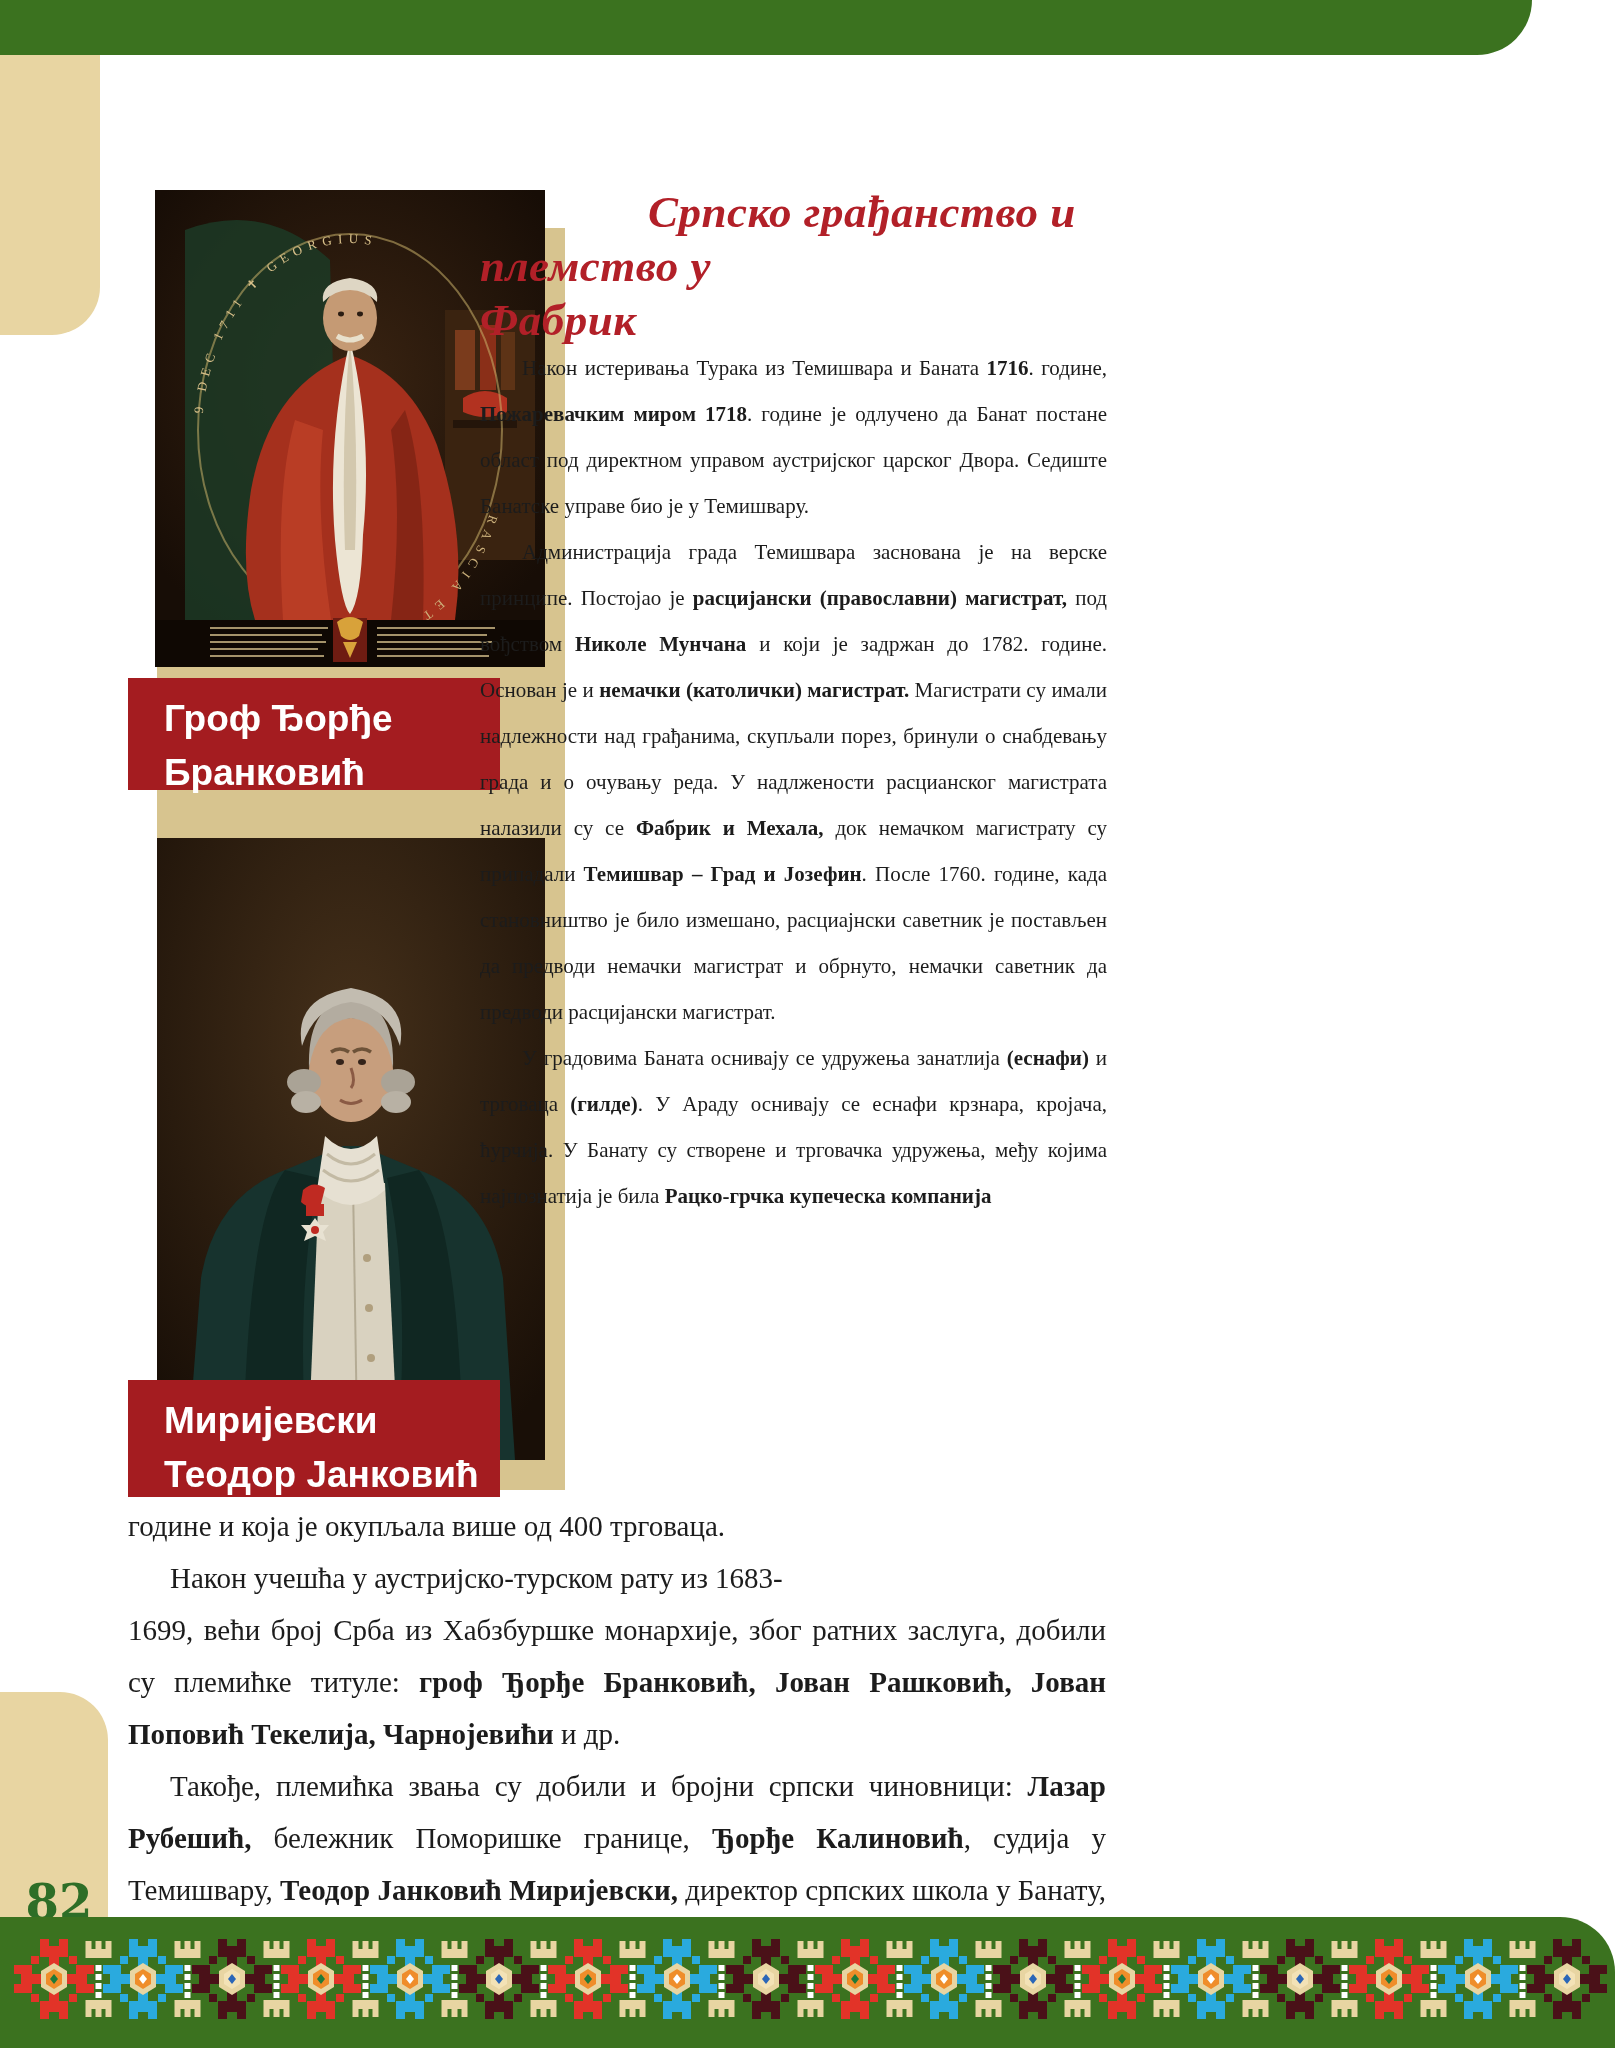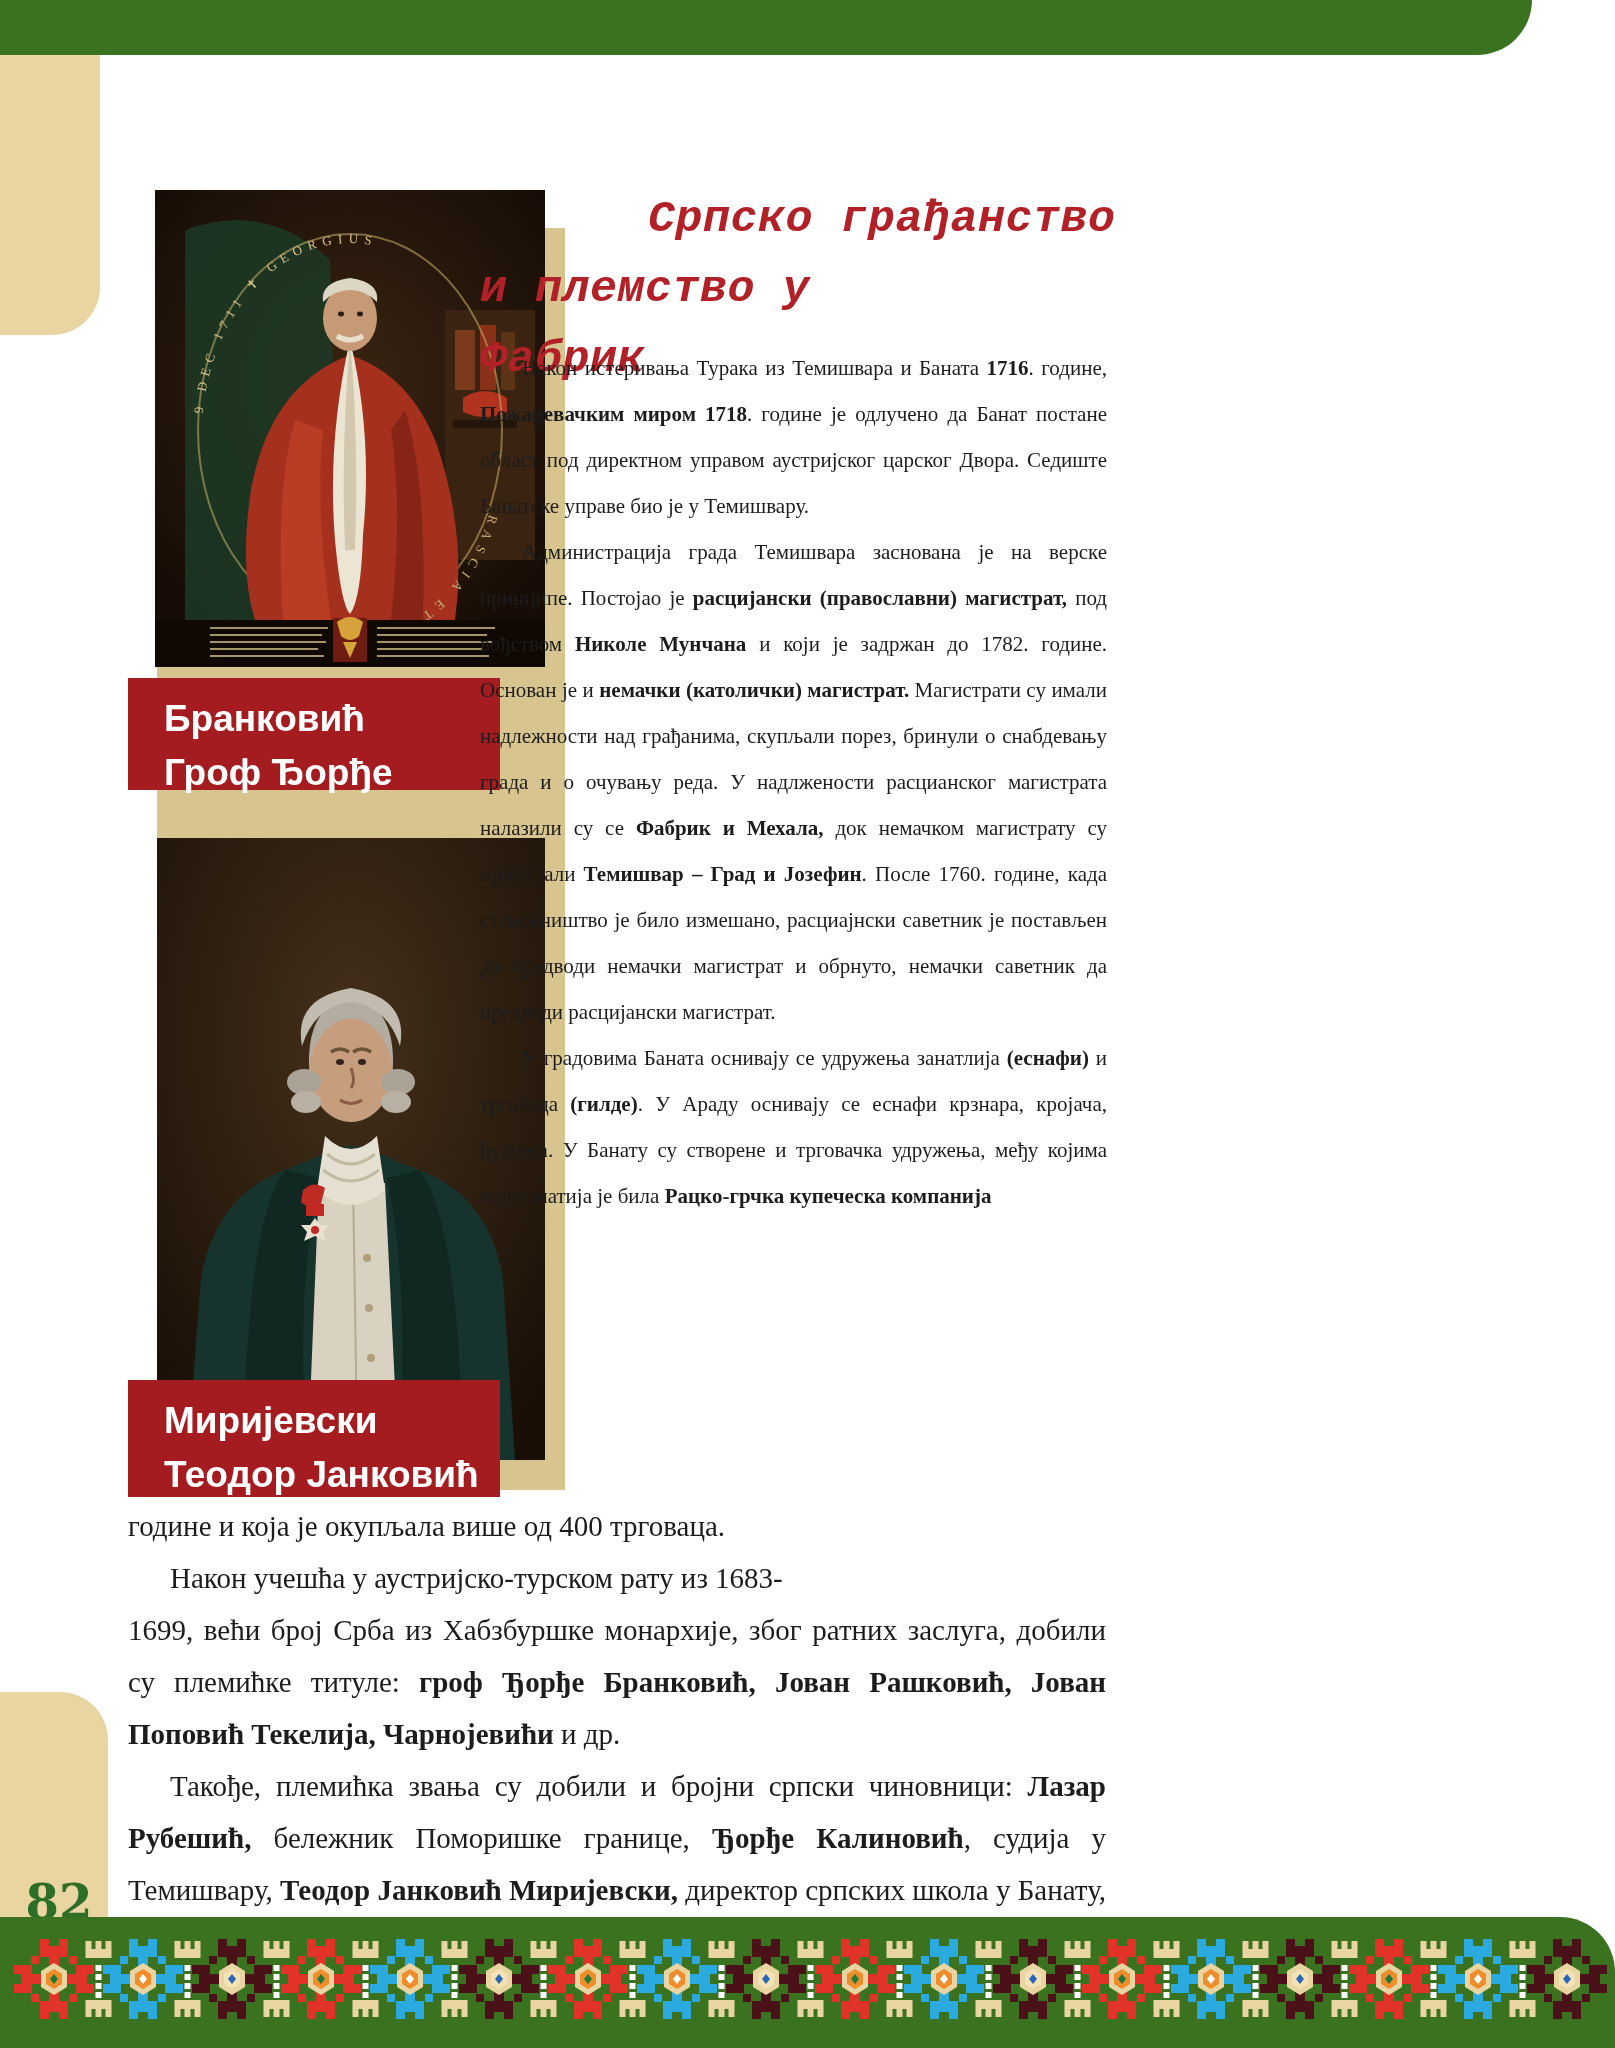--- a/index.html
+++ b/index.html
@@ -15,22 +15,22 @@
             border-top-right-radius:48px;}
   .tan-backdrop{position:absolute;left:157px;top:228px;width:408px;height:1262px;background:var(--tanDark);}
   .portrait{position:absolute;display:block;}
   .portrait svg{display:block;}
   .caption{position:absolute;width:372px;background:var(--capRed);color:#ffffff;
            font-family:"Liberation Sans", sans-serif;font-weight:700;font-size:37px;line-height:54px;
            padding:14px 0 16px 36px;box-sizing:border-box;}
   .cap1{left:128px;top:678px;height:112px;}
   .cap2{left:128px;top:1380px;height:117px;}
   .title{position:absolute;left:480px;top:185px;width:640px;color:var(--titleRed);
-         font-family:Liberation Mono, monospace;font-weight:700;font-style:italic;
-         font-size:45px;line-height:70px;letter-spacing:.5px;}
+         font-family:Liberation Serif, serif;font-weight:700;font-style:italic;
+         font-size:45px;line-height:54px;letter-spacing:.5px;}
   .title .t1{text-indent:168px;}
   .col-text{position:absolute;left:480px;top:345px;width:627px;height:1152px;overflow:hidden;}
   .col-text p{margin:0;font-size:21px;line-height:46px;text-align:justify;text-indent:42px;color:var(--ink);}
   .bottom-text{position:absolute;left:128px;top:1500px;width:978px;}
   .bottom-text p{margin:0;font-size:29px;line-height:52px;color:var(--ink);}
   .f-indent{text-indent:42px;}
   .f-just{text-align:justify;}
   .page-number{position:absolute;left:14px;top:1842px;width:90px;text-align:center;
            color:var(--pgGreen);font-family:"DejaVu Serif", serif;font-weight:700;font-size:48px;margin-top:32px;}
   .folk{position:absolute;left:0;top:1917px;width:1615px;height:131px;}
@@ -94,22 +94,22 @@
           <rect x="222" y="458" width="106" height="2"></rect>
         <rect x="222" y="465" width="112" height="2"></rect>
       </g>
       <rect x="178" y="428" width="34" height="44" fill="#6e1c12"></rect>
       <path d="M182 432 q13 -10 26 0 l-4 14 q-9 8 -18 0 Z" fill="#d8a23a"></path>
       <path d="M188 452 h14 l-7 16 Z" fill="#d8a23a"></path>
     </svg>
   </div>
 
   <div class="caption cap1">
+    <div>Гроф Ђорђе</div>
     <div>Бранковић</div>
-    <div>Гроф Ђорђе</div>
   </div>
 
   <div class="portrait" style="left:157px;top:838px;">
     <svg width="388" height="622" viewBox="0 0 388 622">
       <defs>
         <radialGradient id="pg2" cx="50%" cy="35%" r="70%">
           <stop offset="0%" stop-color="#4a3category118" stop-opacity="0"></stop>
         </radialGradient>
         <radialGradient id="pg2b" cx="50%" cy="32%" r="75%">
           <stop offset="0%" stop-color="#45301a"></stop>

